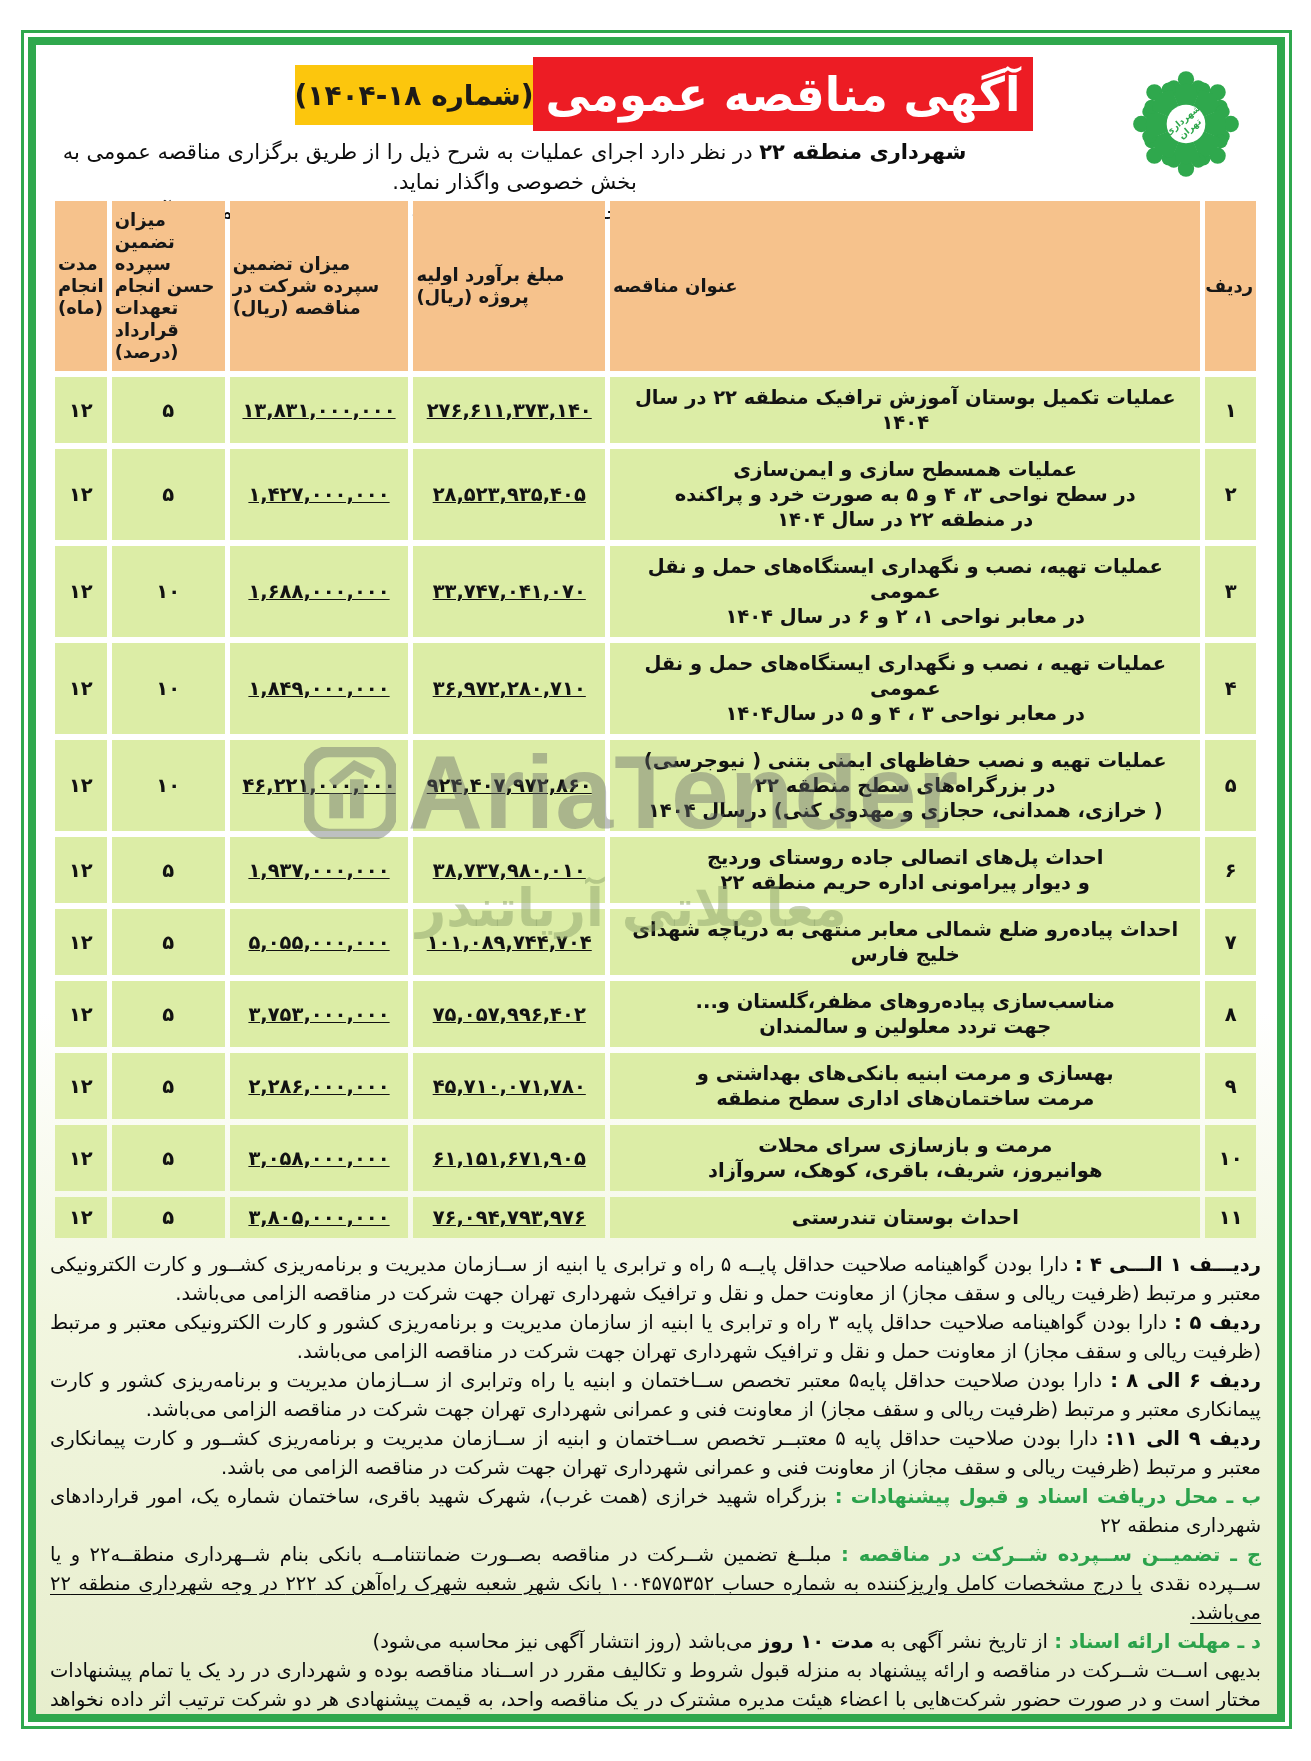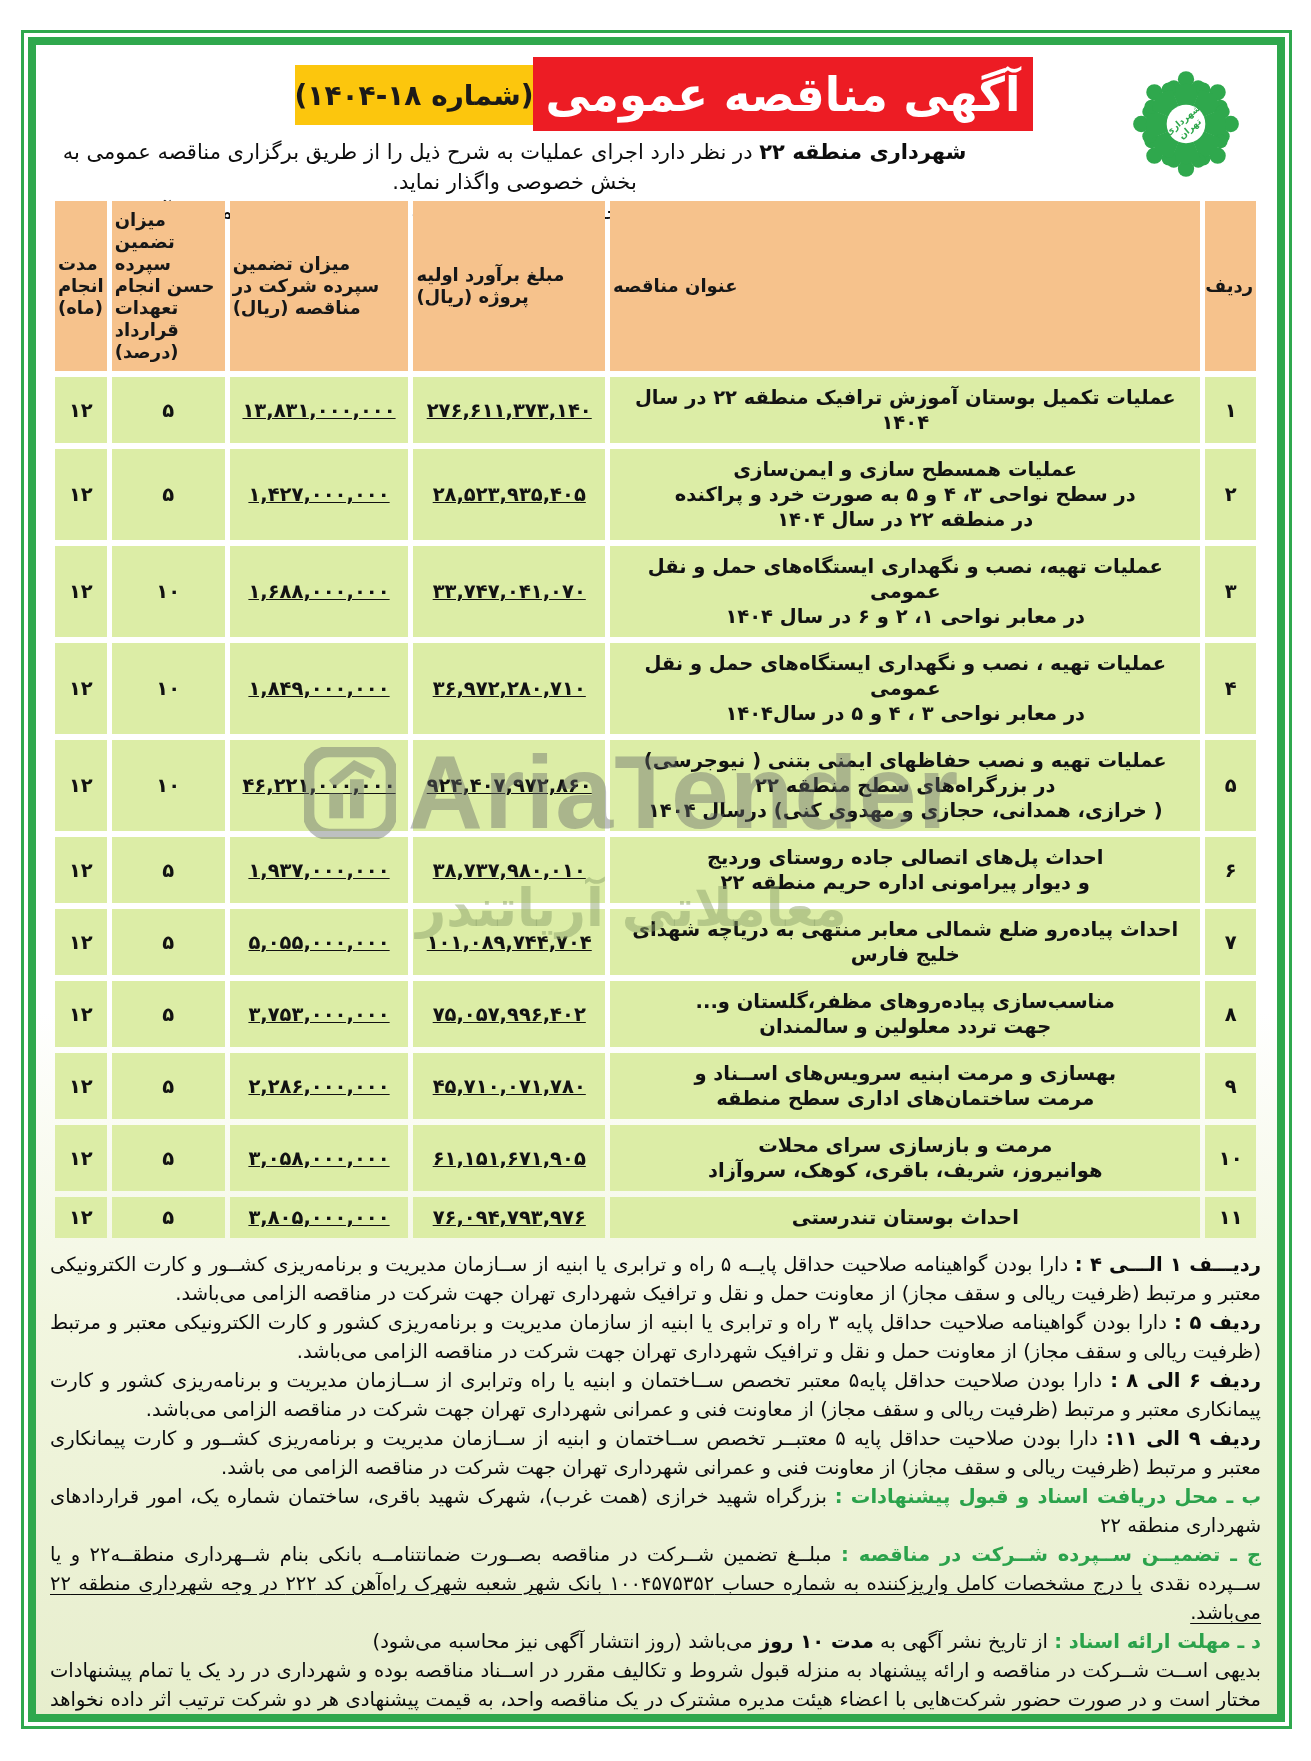--- a/index.html
+++ b/index.html
@@ -244,21 +244,21 @@
                 <td class="row-no">۸</td>
                 <td class="title-cell">مناسب‌سازی پیاده‌روهای مظفر،گلستان و...
 جهت تردد معلولین و سالمندان</td>
                 <td><span class="num">۷۵,۰۵۷,۹۹۶,۴۰۲</span></td>
                 <td><span class="num">۳,۷۵۳,۰۰۰,۰۰۰</span></td>
                 <td>۵</td>
                 <td>۱۲</td>
               </tr>
               <tr>
                 <td class="row-no">۹</td>
-                <td class="title-cell">بهسازی و مرمت ابنیه سرویس‌های اســناد و
+                <td class="title-cell">بهسازی و مرمت ابنیه بانکی‌های بهداشتی و
 مرمت ساختمان‌های اداری سطح منطقه</td>
                 <td><span class="num">۴۵,۷۱۰,۰۷۱,۷۸۰</span></td>
                 <td><span class="num">۲,۲۸۶,۰۰۰,۰۰۰</span></td>
                 <td>۵</td>
                 <td>۱۲</td>
               </tr>
               <tr>
                 <td class="row-no">۱۰</td>
                 <td class="title-cell">مرمت و بازسازی سرای محلات
 هوانیروز، شریف، باقری، کوهک، سروآزاد</td>

